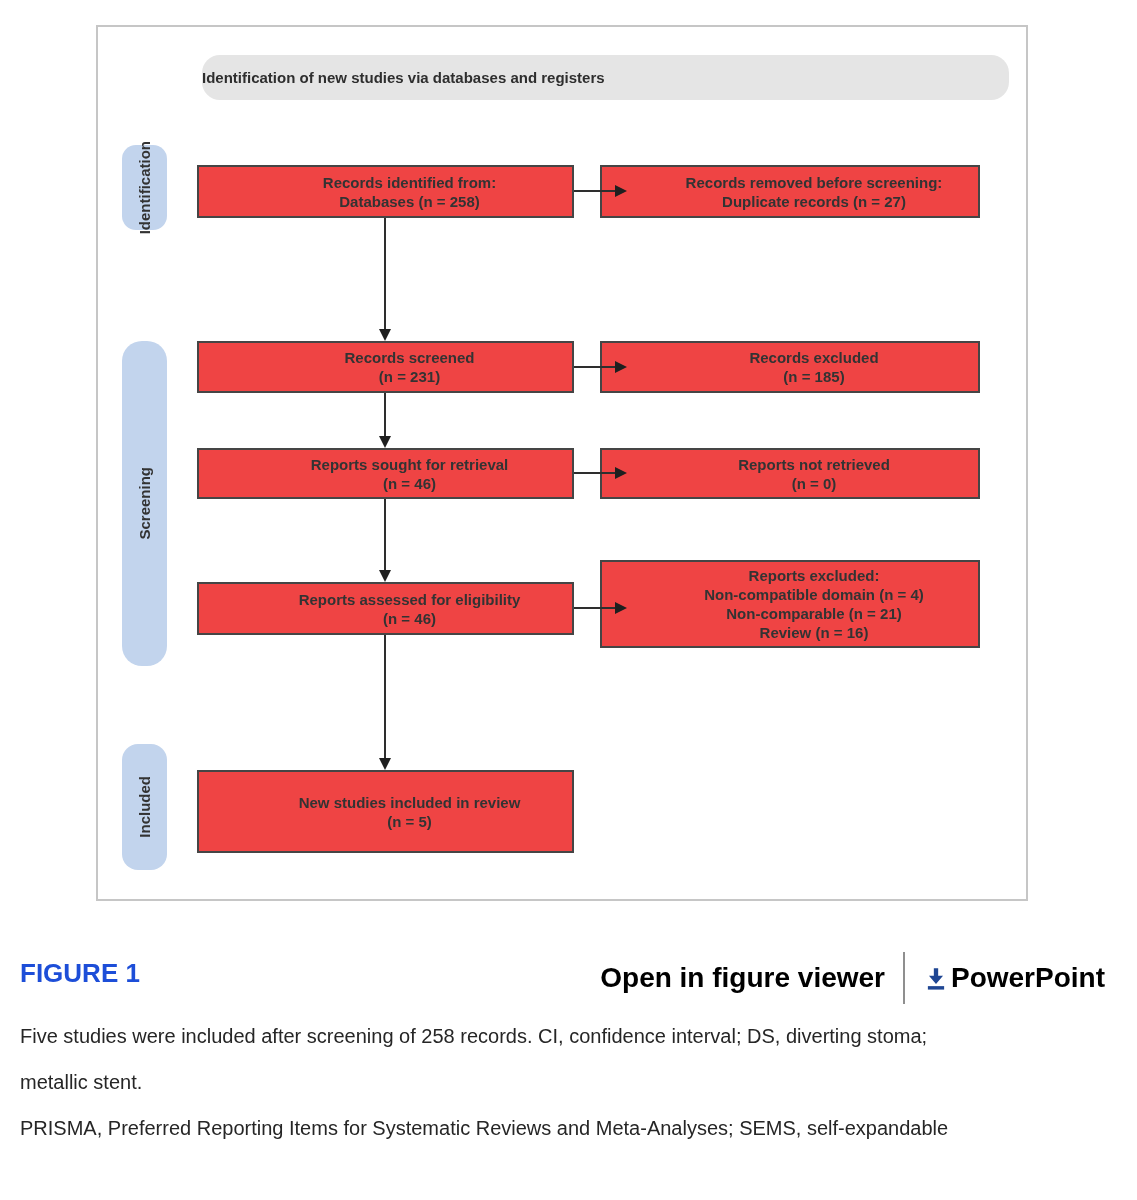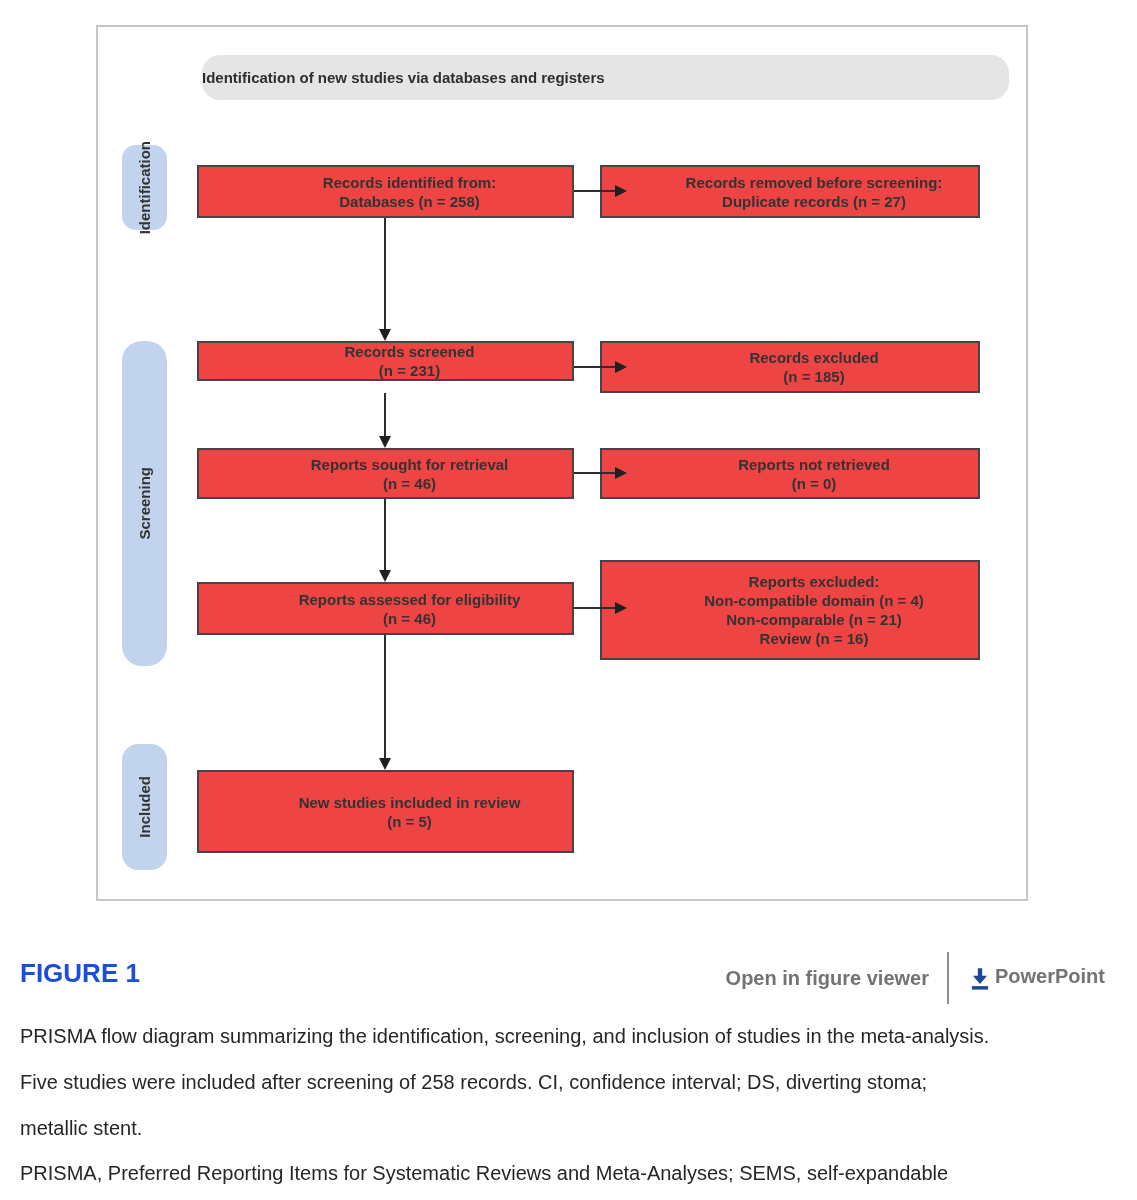--- a/index.html
+++ b/index.html
@@ -35,22 +35,22 @@
   .hline{position:absolute;height:2px;background:#2e2e2e;}
   .head-right{position:absolute;width:0;height:0;
               border-top:6px solid transparent;border-bottom:6px solid transparent;
               border-left:12px solid #1f1f1f;}
 
   
   .fig-label{position:absolute;left:20px;top:958px;font-size:26px;font-weight:700;
              color:#1d4ed8;}
   .fig-links{position:absolute;top:952px;right:32px;height:52px;
              display:flex;align-items:center;}
-  .fig-link{font-size:20px;font-weight:700;color:#737373;cursor:pointer;
-            text-decoration:none;display:flex;align-items:flex-start;}
+  .fig-link{font-size:28px;font-weight:700;color:#000000;cursor:pointer;
+            text-decoration:none;display:flex;align-items:center;}
   .link-divider{width:2px;height:52px;background:#8f8f8f;margin:0 18px;}
   .dl-icon{width:26px;height:26px;margin-right:2px;}
 
   
   .caption{position:absolute;left:20px;top:1014px;width:1105px;
            font-size:20px;line-height:45.8px;color:#262626;font-weight:400;}
 </style>
 </head>
 <body>
 
@@ -69,21 +69,21 @@
       <span>Screening</span>
     </div>
     <div class="stage stage-in">
       <span>Included</span>
     </div>
 
     <div class="box col-l" style="top:138px;height:53px;">
       <span>Records identified from:</span>
       <span>Databases (n = 258)</span>
     </div>
-    <div class="box col-l" style="top:314px;height:40px;">
+    <div class="box col-l" style="top:314px;height:52px;">
       <span>Records screened</span>
       <span>(n = 231)</span>
     </div>
     <div class="box col-l" style="top:421px;height:51px;">
       <span>Reports sought for retrieval</span>
       <span>(n = 46)</span>
     </div>
     <div class="box col-l" style="top:555px;height:53px;">
       <span>Reports assessed for eligibility</span>
       <span>(n = 46)</span>
@@ -98,21 +98,21 @@
       <span>Duplicate records (n = 27)</span>
     </div>
     <div class="box col-r" style="top:314px;height:52px;">
       <span>Records excluded</span>
       <span>(n = 185)</span>
     </div>
     <div class="box col-r" style="top:421px;height:51px;">
       <span>Reports not retrieved</span>
       <span>(n = 0)</span>
     </div>
-    <div class="box col-r" style="top:533px;height:100px;">
+    <div class="box col-r" style="top:533px;height:88px;">
       <span>Reports excluded:</span>
       <span>Non-compatible domain (n = 4)</span>
       <span>Non-comparable (n = 21)</span>
       <span>Review (n = 16)</span>
     </div>
 
     <div class="vline" style="top:191px;height:111px;"></div>
     <div class="head-down" style="top:302px;"></div>
     <div class="vline" style="top:366px;height:43px;"></div>
     <div class="head-down" style="top:409px;"></div>
@@ -141,19 +141,18 @@
     <a class="fig-link">
       <svg class="dl-icon" viewBox="0 0 24 24">
         <path d="M10 3h4v7h4.5L12 17.5 5.5 10H10z" fill="#1F4693"></path>
         <rect x="4.5" y="19.5" width="15" height="3.2" fill="#1F4693"></rect>
       </svg>
       <span>PowerPoint</span>
     </a>
   </div>
 
   <div class="caption">
-    <div>PRISMA flow diagram summarizing the identification, screening, and inclusion of studies in the meta-analysis.</div>
     <div>Five studies were included after screening of 258 records. CI, confidence interval; DS, diverting stoma;</div>
     <div>metallic stent.</div>
     <div>PRISMA, Preferred Reporting Items for Systematic Reviews and Meta-Analyses; SEMS, self-expandable</div>
   </div>
 
 </div>
 
 </body></html>

